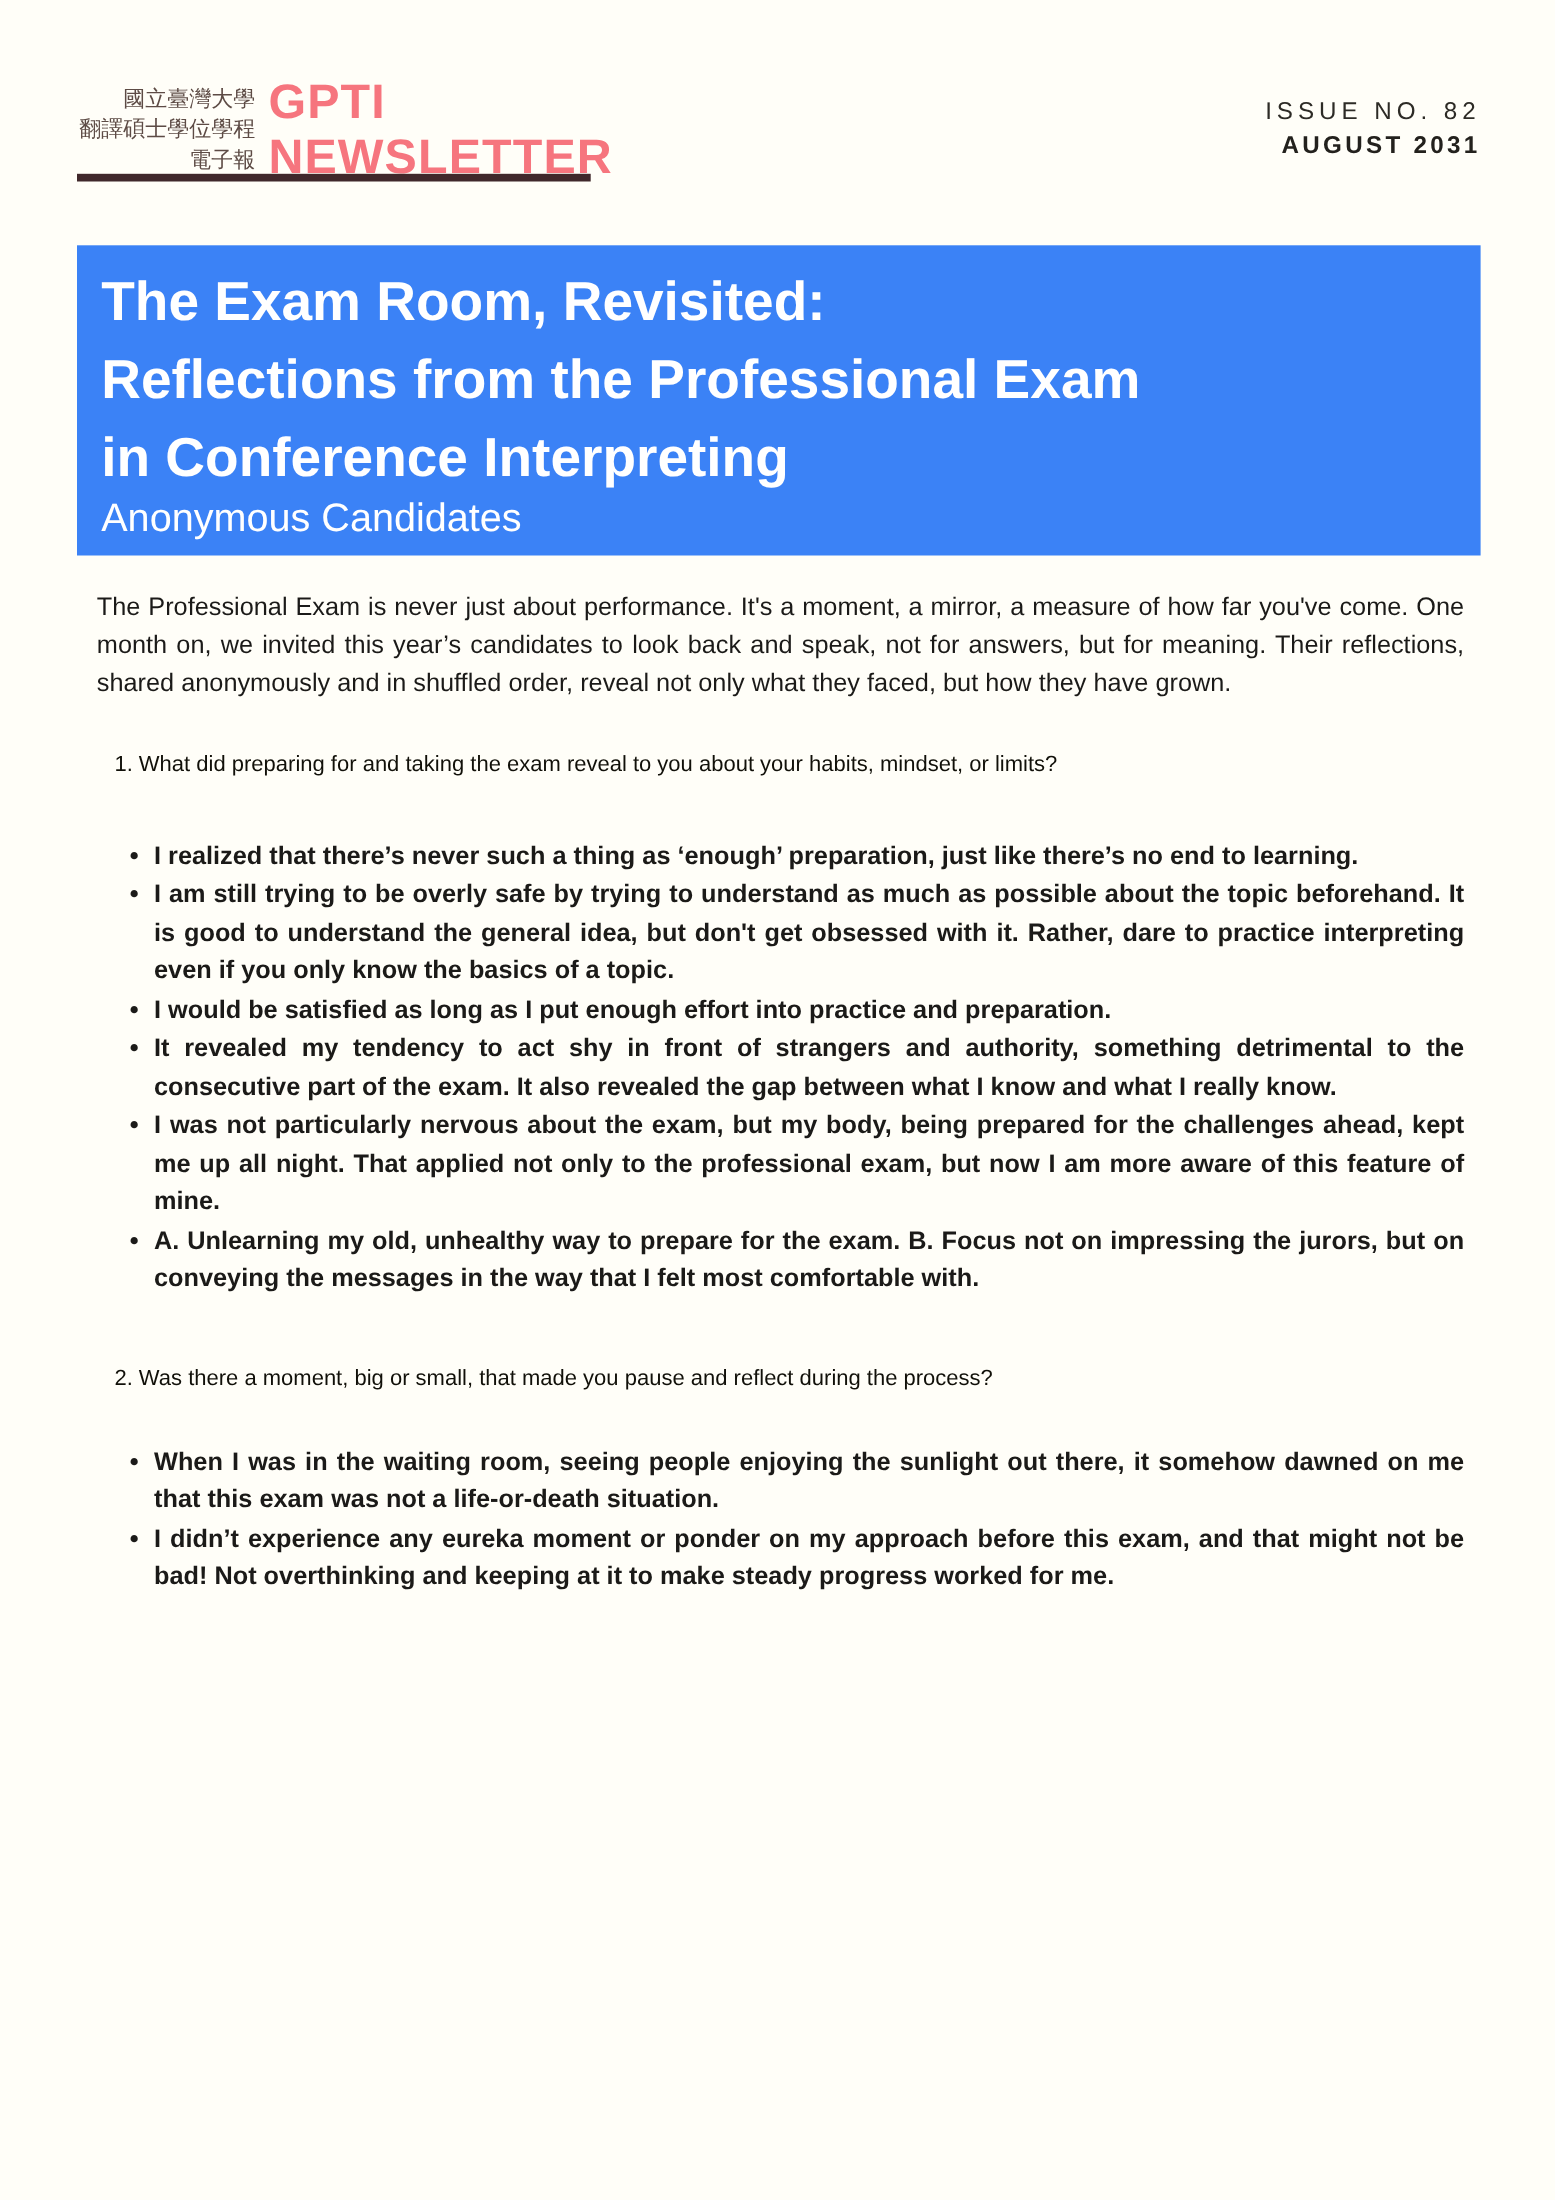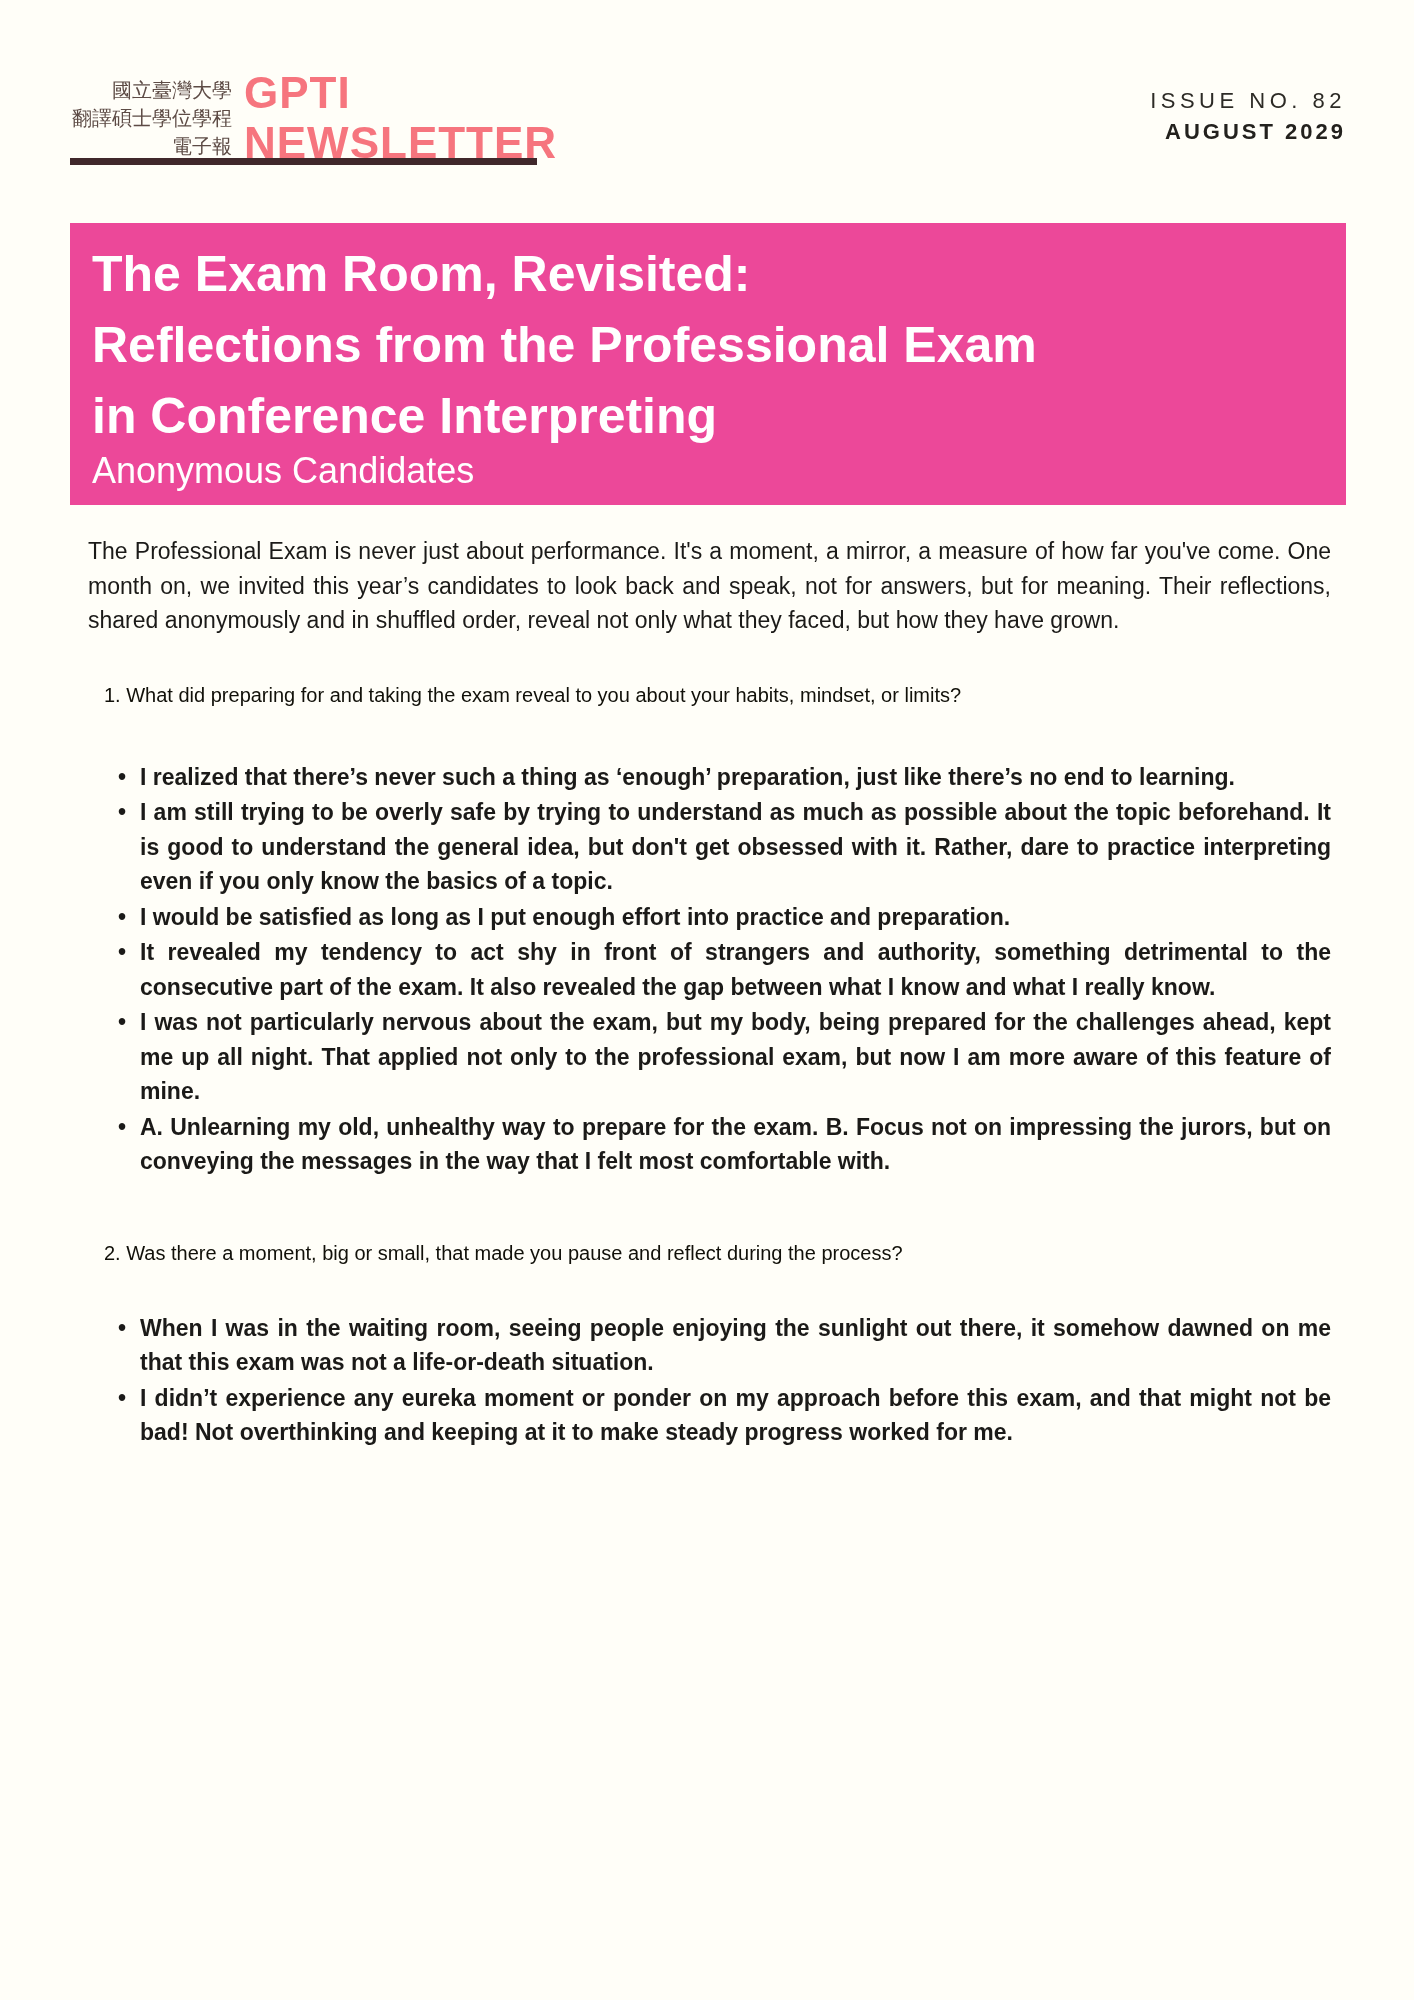--- a/index.html
+++ b/index.html
@@ -55,21 +55,21 @@
     left: 70px; top: 158px;
     width: 467px; height: 7px;
     background: #40282B;
   }
 
   
   .banner {
     position: absolute;
     left: 70px; top: 223px;
     width: 1276px; height: 282px;
-    background: #ec4899;
+    background: #3b82f6;
     color: #FFFFFF;
     padding: 16px 22px;
   }
   .banner-title div {
     font-size: 50px;
     line-height: 71px;
     font-weight: bold;
   }
   .banner-subtitle {
     font-size: 36px;
@@ -132,21 +132,21 @@
     <div>國立臺灣大學</div>
     <div>翻譯碩士學位學程</div>
     <div>電子報</div>
   </div>
   <div class="logo">
     <div>GPTI</div>
     <div>NEWSLETTER</div>
   </div>
   <div class="issue">
     <div class="issue-no">ISSUE NO. 82</div>
-    <div class="issue-date">AUGUST 2029</div>
+    <div class="issue-date">AUGUST 2031</div>
   </div>
   <div class="rule"></div>
 </header>
 
 <section class="banner">
   <div class="banner-title">
     <div>The Exam Room, Revisited:</div>
     <div>Reflections from the Professional Exam</div>
     <div>in Conference Interpreting</div>
   </div>

